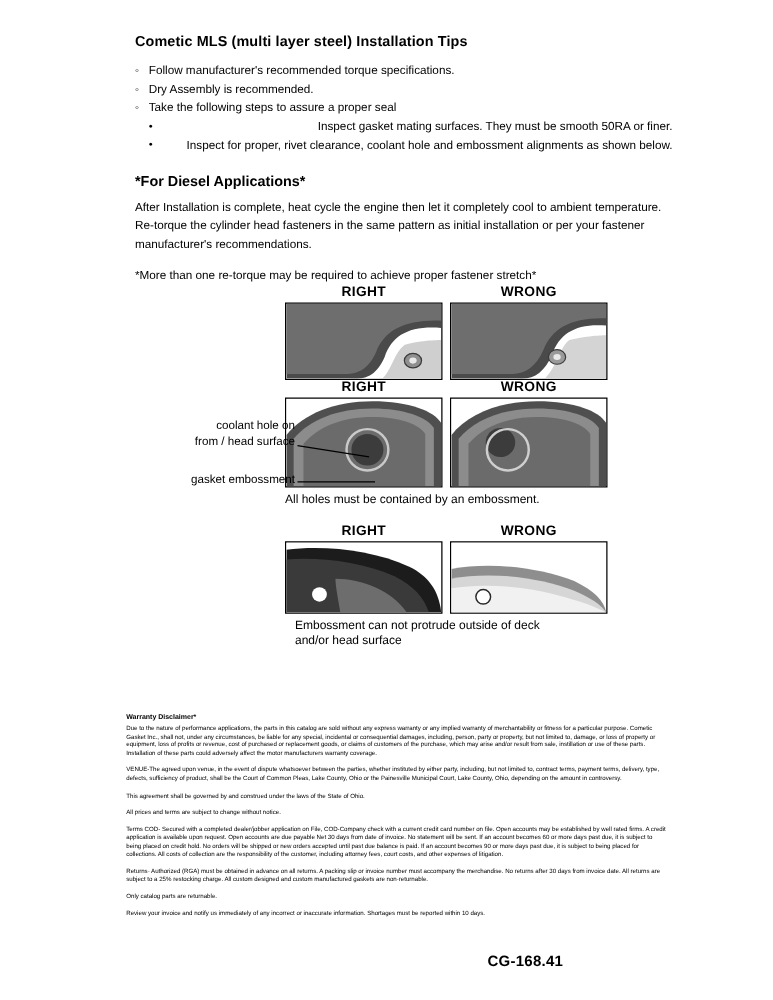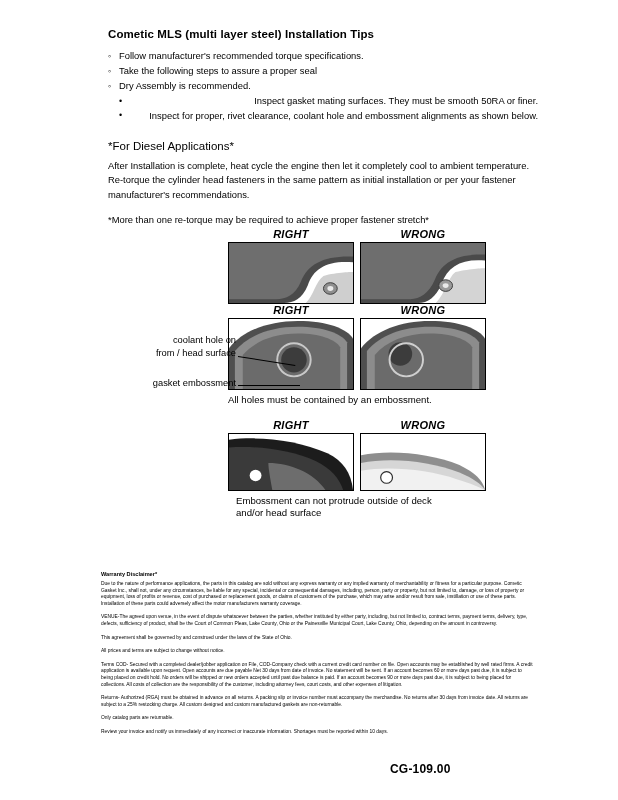--- a/index.html
+++ b/index.html
@@ -68,42 +68,42 @@
   }
   ul.subbullets > li::before {
     content: "\2022";
     position: absolute;
     left: 0;
     top: -0.5px;
     font-size: 9px;
   }
   h2.subhead {
     font-size: 11.5px;
-    font-weight: normal;
+    font-weight: bold;
     margin: 17px 0 7px 0;
   }
   p.body {
     font-size: 9.4px;
     line-height: 14.3px;
     margin: 0 0 11px 0;
   }
   p.body.tight { margin-bottom: 0; }
 
   
   .figures {
     position: absolute;
     left: 228px;
     top: 228px;
     width: 258px;
   }
   .fig-row {
     display: flex;
     gap: 6px;
   }
-  .fig-col { width: 126px; font-style: italic; }
+  .fig-col { width: 126px; }
   .fig-label {
     font-size: 11px;
     font-weight: bold;
     text-align: center;
     margin-bottom: 2px;
     letter-spacing: 0.3px;
   }
   .fig-box {
     width: 126px;
     height: 62px;
@@ -181,22 +181,22 @@
 </head>
 <body>
 
 <div class="page">
 
   <div class="content">
     <h1 class="title">Cometic MLS (multi layer steel) Installation Tips</h1>
 
     <ul class="bullets">
       <li>Follow manufacturer's recommended torque specifications.</li>
+      <li>Dry Assembly is recommended.</li>
       <li>Take the following steps to assure a proper seal</li>
-      <li>Dry Assembly is recommended.</li>
     </ul>
     <ul class="subbullets">
       <li>Inspect gasket mating surfaces.  They must be smooth 50RA or finer.</li>
       <li>Inspect for proper, rivet clearance, coolant hole and embossment alignments as shown below.</li>
     </ul>
 
     <h2 class="subhead">*For Diesel Applications*</h2>
     <p class="body">After Installation is complete, heat cycle the engine then let it completely cool to ambient temperature. Re-torque the cylinder head fasteners in the same pattern as initial installation or per your fastener manufacturer's recommendations.</p>
     <p class="body tight">*More than one re-torque may be required to achieve proper fastener stretch*</p>
   </div>
@@ -308,15 +308,15 @@
     <p>Due to the nature of performance applications, the parts in this catalog are sold without any express warranty or any implied warranty of merchantability or fitness for a particular purpose.  Cometic Gasket Inc., shall not, under any circumstances, be liable for any special, incidental or consequential damages, including, person, party or property, but not limited to, damage, or loss of property or equipment, loss of profits or revenue, cost of purchased or replacement goods, or claims of customers of the purchase, which may arise and/or result from sale, instillation or use of these parts.  Installation of these parts could adversely affect the motor manufacturers warranty coverage.</p>
     <p>VENUE-The agreed upon venue, in the event of dispute whatsoever between the parties, whether instituted by either party, including, but not limited to, contract terms, payment terms, delivery, type, defects, sufficiency of product, shall be the Court of Common Pleas, Lake County, Ohio or the Painesville Municipal Court, Lake County, Ohio, depending on the amount in controversy.</p>
     <p>This agreement shall be governed by and construed under the laws of the State of Ohio.</p>
     <p>All prices and terms are subject to change without notice.</p>
     <p>Terms COD- Secured with a completed dealer/jobber application on File, COD-Company check with a current credit card number on file.  Open accounts may be established by well rated firms.  A credit application is available upon request.  Open accounts are due payable Net 30 days from date of invoice.  No statement will be sent.  If an account becomes 60 or more days past due, it is subject to being placed on credit hold.  No orders will be shipped or new orders accepted until past due balance is paid.  If an account becomes 90 or more days past due, it is subject to being placed for collections.  All costs of collection are the responsibility of the customer, including attorney fees, court costs, and other expenses of litigation.</p>
     <p>Returns- Authorized (RGA) must be obtained in advance on all returns.  A packing slip or invoice number must accompany the merchandise.  No returns after 30 days from invoice date.  All returns are subject to a 25% restocking charge.  All custom designed and custom manufactured gaskets are non-returnable.</p>
     <p>Only catalog parts are returnable.</p>
     <p>Review your invoice and notify us immediately of any incorrect or inaccurate information.  Shortages must be reported within 10 days.</p>
   </div>
 
-  <div class="docnum">CG-109.00</div>
+  <div class="docnum">CG-168.41</div>
 
 </div>
 
 </body></html>

